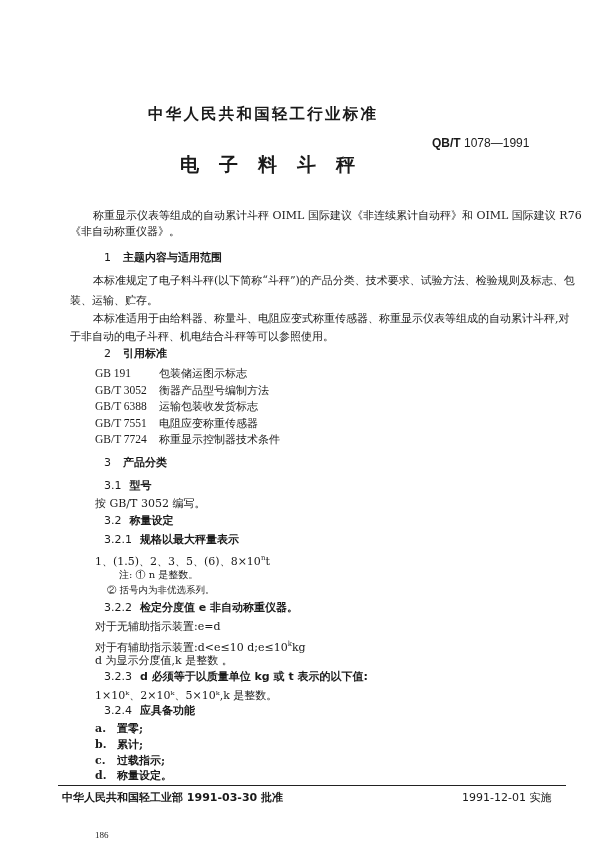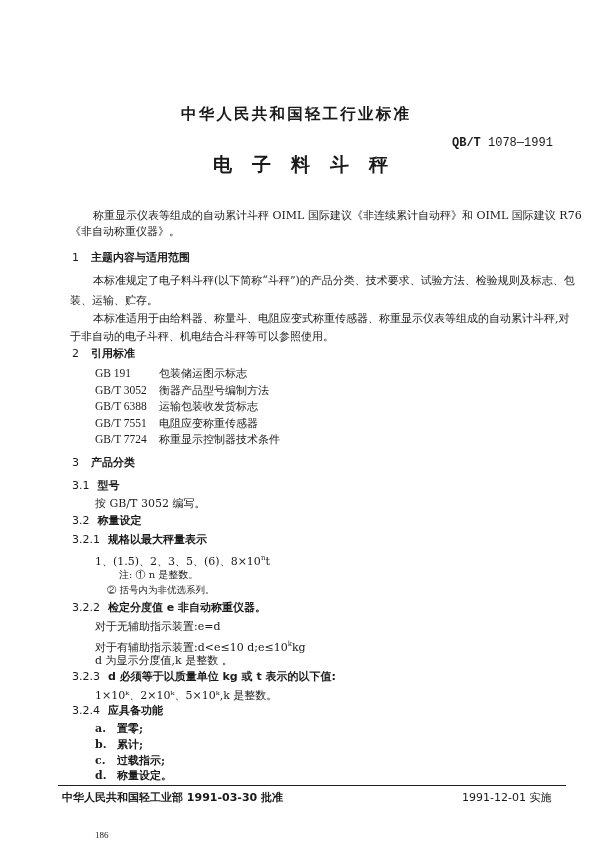--- a/index.html
+++ b/index.html
@@ -1,25 +1,25 @@
 <!DOCTYPE html>
 <html><head>
 <meta charset="utf-8">
 <style>
   html, body { margin:0; padding:0; background:#ffffff; }
   body { width:600px; height:851px; position:relative; overflow:hidden; color:#1a1a1a;
          font-family:"DejaVu Serif", "Liberation Serif", serif; }
   .abs { position:absolute; white-space:nowrap; }
-  .hdr { font-family:Liberation Mono, monospace; font-weight:bold;margin-left:33px; }
+  .hdr { font-family:Liberation Mono, monospace; font-weight:bold; }
   .org { left:148px; top:104px; font-size:15.5px; letter-spacing:2.2px; }
-  .code { left:432px; top:136px; font-size:12px; font-family:Liberation Mono, monospace;margin-left:20px; }
+  .code { left:432px; top:136px; font-size:12px; font-family:Liberation Sans, sans-serif; }
   .code b { font-weight:bold; }
   .title { left:180px; top:152px; font-size:19px; letter-spacing:20px; }
   .p { font-size:11px; line-height:20px; }
-  .sec { font-family:"DejaVu Sans", "Liberation Sans", sans-serif; font-size:11px; font-weight:bold; }
+  .sec { font-family:"DejaVu Sans", "Liberation Sans", sans-serif; font-size:11px; font-weight:bold;margin-left:32px; }
   .secnum { font-weight:normal; margin-right:12px; }
   .ref-code { display:inline-block; width:64px; font-family:"Liberation Serif", serif; font-size:11.5px; }
   .rule { position:absolute; left:58px; width:508px; height:0; border-top:1.5px solid #222; top:767px; }
   .foot { font-family:"DejaVu Sans", "Liberation Sans", sans-serif; font-size:11px; font-weight:bold; }
   .pg { left:95px; top:803px; font-size:9px; font-family:"Liberation Serif", serif; }
   sup { font-size:7px; }
 </style>
 </head>
 <body>
 

